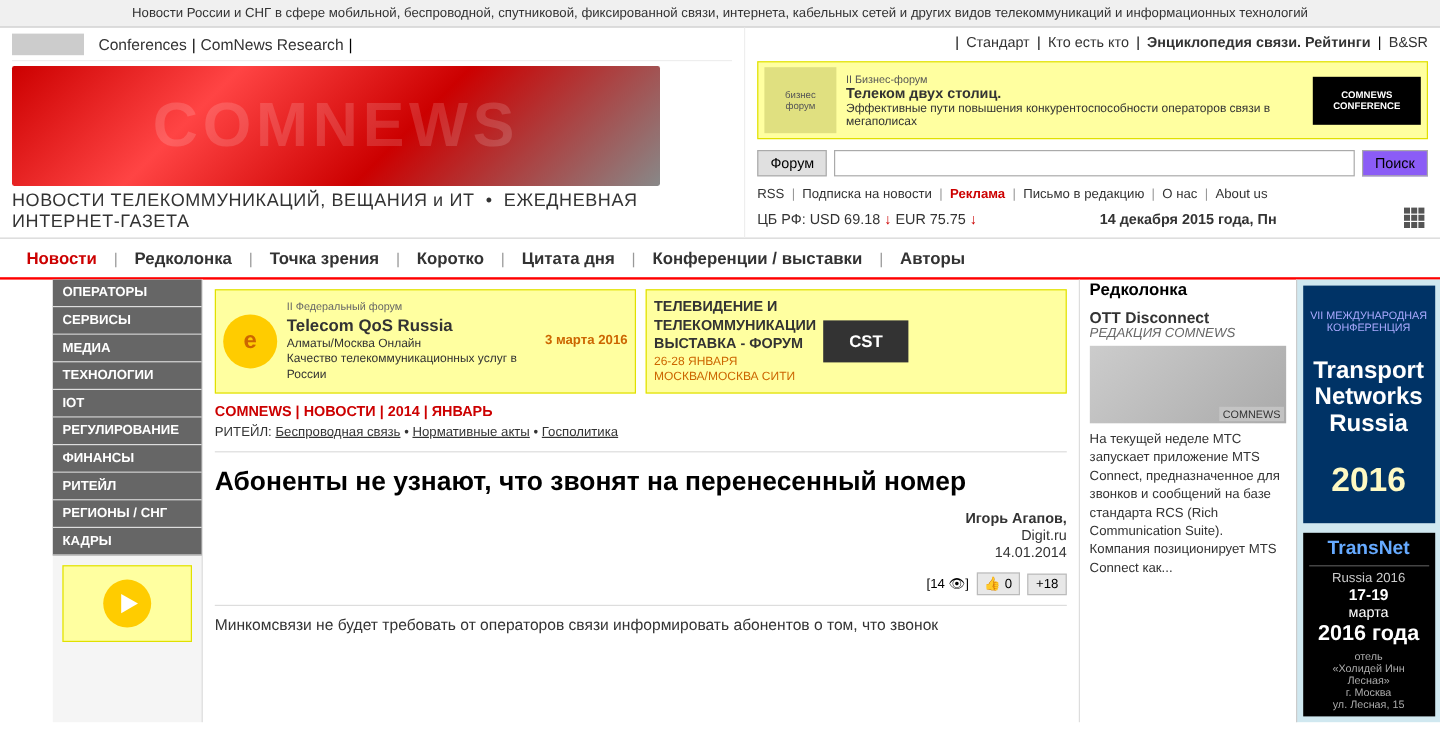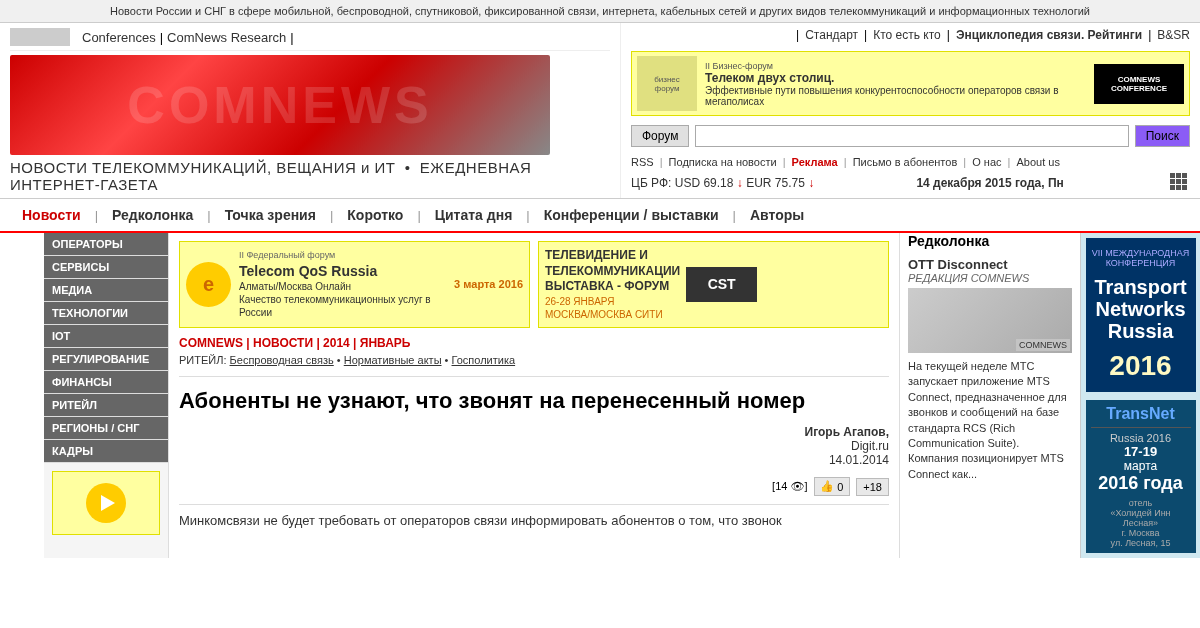--- a/index.html
+++ b/index.html
@@ -254,24 +254,24 @@
       font-size: 11px;
       text-align: center;
       color: #003366;
       border-left: 1px solid #ccc;
     }
 
     .right-banner-inner {
       background: #003366;
       color: #fff;
       width: 110px;
-      padding: 10px 5px;
+      padding: 20px 5px;
       display: flex;
       flex-direction: column;
-      gap: 8px;
+      gap: 20px;
     }
 
     .right-banner-inner .conf-label {
       font-size: 9px;
       color: #aaf;
       text-transform: uppercase;
     }
 
     .right-banner-inner .conf-title {
       font-size: 20px;
@@ -280,21 +280,21 @@
       line-height: 1.1;
     }
 
     .right-banner-inner .conf-year {
       font-size: 28px;
       font-weight: bold;
       color: #fef9c3;
     }
 
     .transnet-box {
-      background: #0c4a6e;
+      background: #000000;
       width: 110px;
       padding: 5px;
       margin-top: 8px;
       color: #fff;
       font-size: 11px;
       text-align: center;
     }
 
     .transnet-logo {
       font-size: 16px;
@@ -670,21 +670,21 @@
       <button class="search-btn">Поиск</button>
     </div>
 
     <div class="links-row">
       <a href="#">RSS</a>
       <span class="sep">|</span>
       <a href="#">Подписка на новости</a>
       <span class="sep">|</span>
       <a href="#" class="red-link" style="color:#cc0000;font-weight:bold;">Реклама</a>
       <span class="sep">|</span>
-      <a href="#">Письмо в абонентов</a>
+      <a href="#">Письмо в редакцию</a>
       <span class="sep">|</span>
       <a href="#">О нас</a>
       <span class="sep">|</span>
       <a href="#">About us</a>
     </div>
 
     <div class="rates-date-row">
       <span class="rates-text">
         <span>ЦБ РФ:</span>
         <span>USD 69.18</span>

